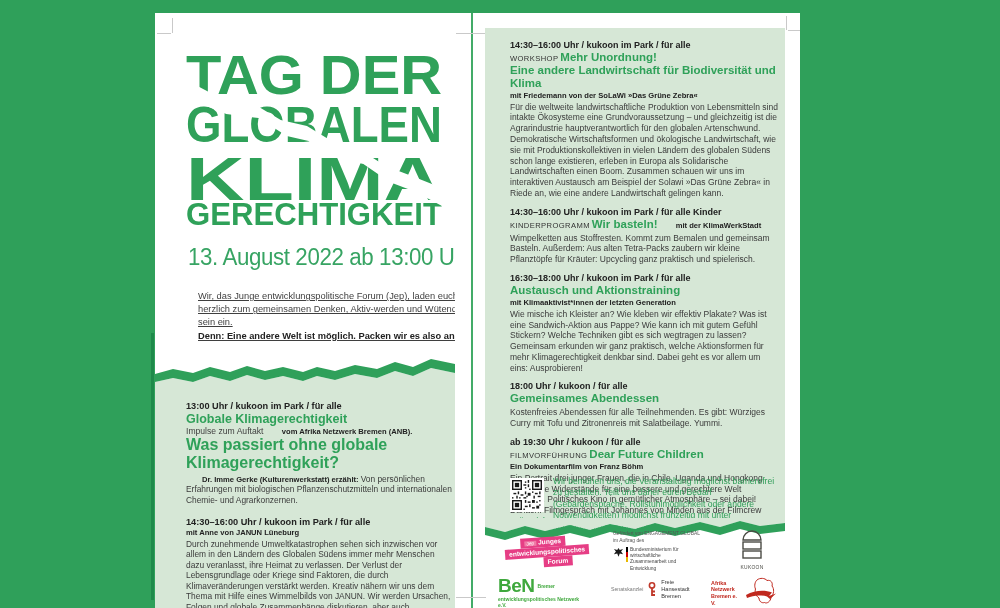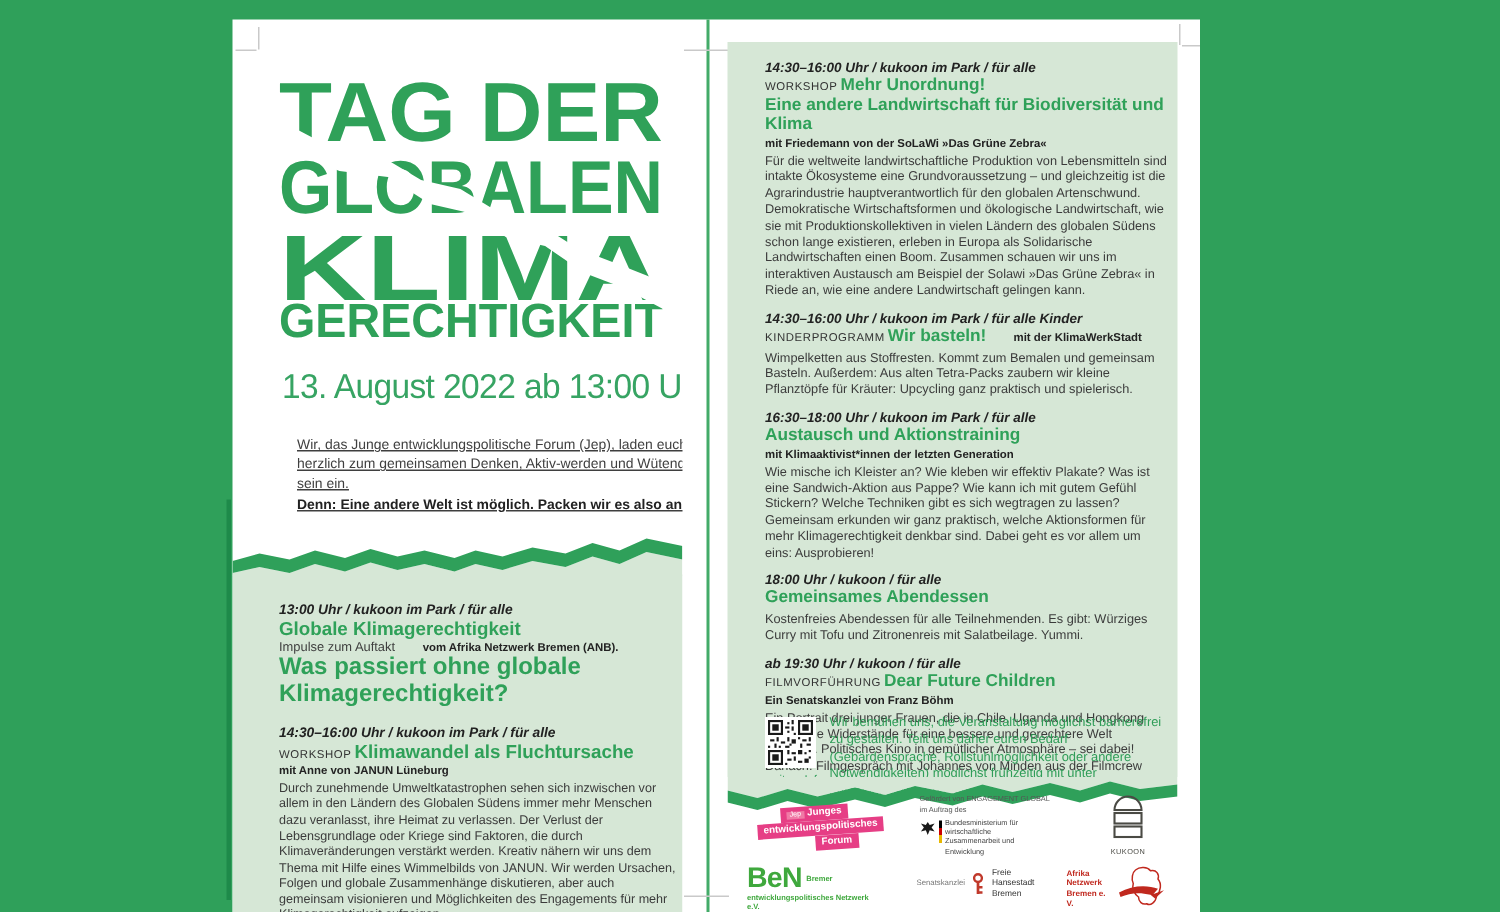--- a/index.html
+++ b/index.html
@@ -21,21 +21,21 @@
   .intro { position:absolute; left:43px; top:277px; width:268px; font-size:9.3px; line-height:1.42; color:#3f3f3f;text-decoration:underline; }
   .intro-bold { font-weight:700; color:#222; }
 
   .lp-lower { position:absolute; left:0; top:345px; width:244px; height:263px; }
   .lp-lower .wave { position:absolute; left:0; top:0; width:300px; height:26px; display:block; }
   .lp-lower .fill { position:absolute; left:0; top:25px; width:300px; height:238px; background:#d6e7d6; }
   .lp-events { position:absolute; left:31px; top:43px; width:268px; }
 
   
   .event { margin-bottom:11px; }
-  .ev-time { font-size:9.2px; font-weight:700; color:#222; margin-bottom:1px;font-style:italic; }
+  .ev-time { font-size:9.2px; font-weight:700; color:#222; margin-bottom:1px; }
   .ev-title { font-size:12.5px; font-weight:700; color:#2fa159; line-height:1.12; }
   .ev-title2 { font-size:16px; font-weight:700; color:#2fa159; line-height:1.12; }
   .ev-label { font-size:7.6px; font-weight:400; color:#333; letter-spacing:0.4px; margin-right:2px;text-align:right; }
   .ev-lead { font-size:8.6px; color:#3f3f3f; }
   .ev-credit { font-size:7.6px; font-weight:700; color:#222; margin-top:1px; }
   .ev-body { font-size:8.4px; line-height:1.26; color:#3b3b3b; margin-top:2px; }
   .inline-bold-sm { font-size:7.6px; font-weight:700; color:#222;padding-left:16px; }
 
   
   .page-right { position:absolute; left:318px; top:0; width:327px; height:595px; overflow:hidden; }
@@ -121,24 +121,24 @@
         <polygon fill="#2fa05a" points="0,16 18,11 38,15 55,9 75,14 92,8 110,13 128,9 148,14 162,9 180,13 200,7 222,11 240,4 258,9 276,1 300,6 300,15 276,10 258,18 240,13 222,20 200,16 180,22 162,18 148,23 128,18 110,22 92,17 75,23 55,18 38,24 18,20 0,24"></polygon>
       </svg>
       <div class="fill"></div>
 
       <div class="lp-events">
         <div class="event">
           <div class="ev-time">13:00 Uhr / kukoon im Park / für alle</div>
           <div class="ev-title">Globale Klimagerechtigkeit</div>
           <div class="ev-lead"><span>Impulse zum Auftakt </span><span class="inline-bold-sm">vom Afrika Netzwerk Bremen (ANB).</span></div>
           <div class="ev-title2">Was passiert ohne globale Klimagerechtigkeit?</div>
+          <div class="ev-body"><span class="inline-bold-sm">Dr. Imme Gerke (Kulturenwerkstatt) erzählt: </span><span>Von persönlichen Erfahrungen mit biologischen Pflanzenschutzmitteln und internationalen Chemie- und Agrarkonzernen.</span></div>
         </div>
         <div class="event">
           <div class="ev-time">14:30–16:00 Uhr / kukoon im Park / für alle</div>
-          <div class="ev-title"><span class="ev-label">WORKSHOP</span><span>Klimawandel als Fluchtursache</span></div>
           <div class="ev-credit">mit Anne von JANUN Lüneburg</div>
           <div class="ev-body">Durch zunehmende Umweltkatastrophen sehen sich inzwischen vor allem in den Ländern des Globalen Südens immer mehr Menschen dazu veranlasst, ihre Heimat zu verlassen. Der Verlust der Lebensgrundlage oder Kriege sind Faktoren, die durch Klimaveränderungen verstärkt werden. Kreativ nähern wir uns dem Thema mit Hilfe eines Wimmelbilds von JANUN. Wir werden Ursachen, Folgen und globale Zusammenhänge diskutieren, aber auch gemeinsam visionieren und Möglichkeiten des Engagements für mehr Klimagerechtigkeit aufzeigen.</div>
         </div>
       </div>
     </div>
   </div>
 
   <div class="page-right">
     <div class="rp-green">
 
@@ -167,21 +167,21 @@
 
         <div class="event">
           <div class="ev-time">18:00 Uhr / kukoon / für alle</div>
           <div class="ev-title">Gemeinsames Abendessen</div>
           <div class="ev-body">Kostenfreies Abendessen für alle Teilnehmenden. Es gibt: Würziges Curry mit Tofu und Zitronenreis mit Salatbeilage. Yummi.</div>
         </div>
 
         <div class="event">
           <div class="ev-time">ab 19:30 Uhr / kukoon / für alle</div>
           <div class="ev-title"><span class="ev-label">FILMVORFÜHRUNG</span><span>Dear Future Children</span></div>
-          <div class="ev-credit">Ein Senatskanzlei von Franz Böhm</div>
+          <div class="ev-credit">Ein Dokumentarfilm von Franz Böhm</div>
           <div class="ev-body">Ein Portrait drei junger Frauen, die in Chile, Uganda und Hongkong gegen alle Widerstände für eine bessere und gerechtere Welt kämpfen. Politisches Kino in gemütlicher Atmosphäre – sei dabei! Danach: Filmgespräch mit Johannes von Minden aus der Filmcrew</div>
         </div>
       </div>
 
       <div class="qr-row">
         <svg class="qr-box" viewBox="0 0 21 21">
           <rect width="21" height="21" fill="#fff"></rect>
           <g fill="#1a1a1a">
             <rect x="0" y="0" width="7" height="7"></rect>
               <rect x="1" y="1" width="5" height="5" fill="#fff"></rect>

